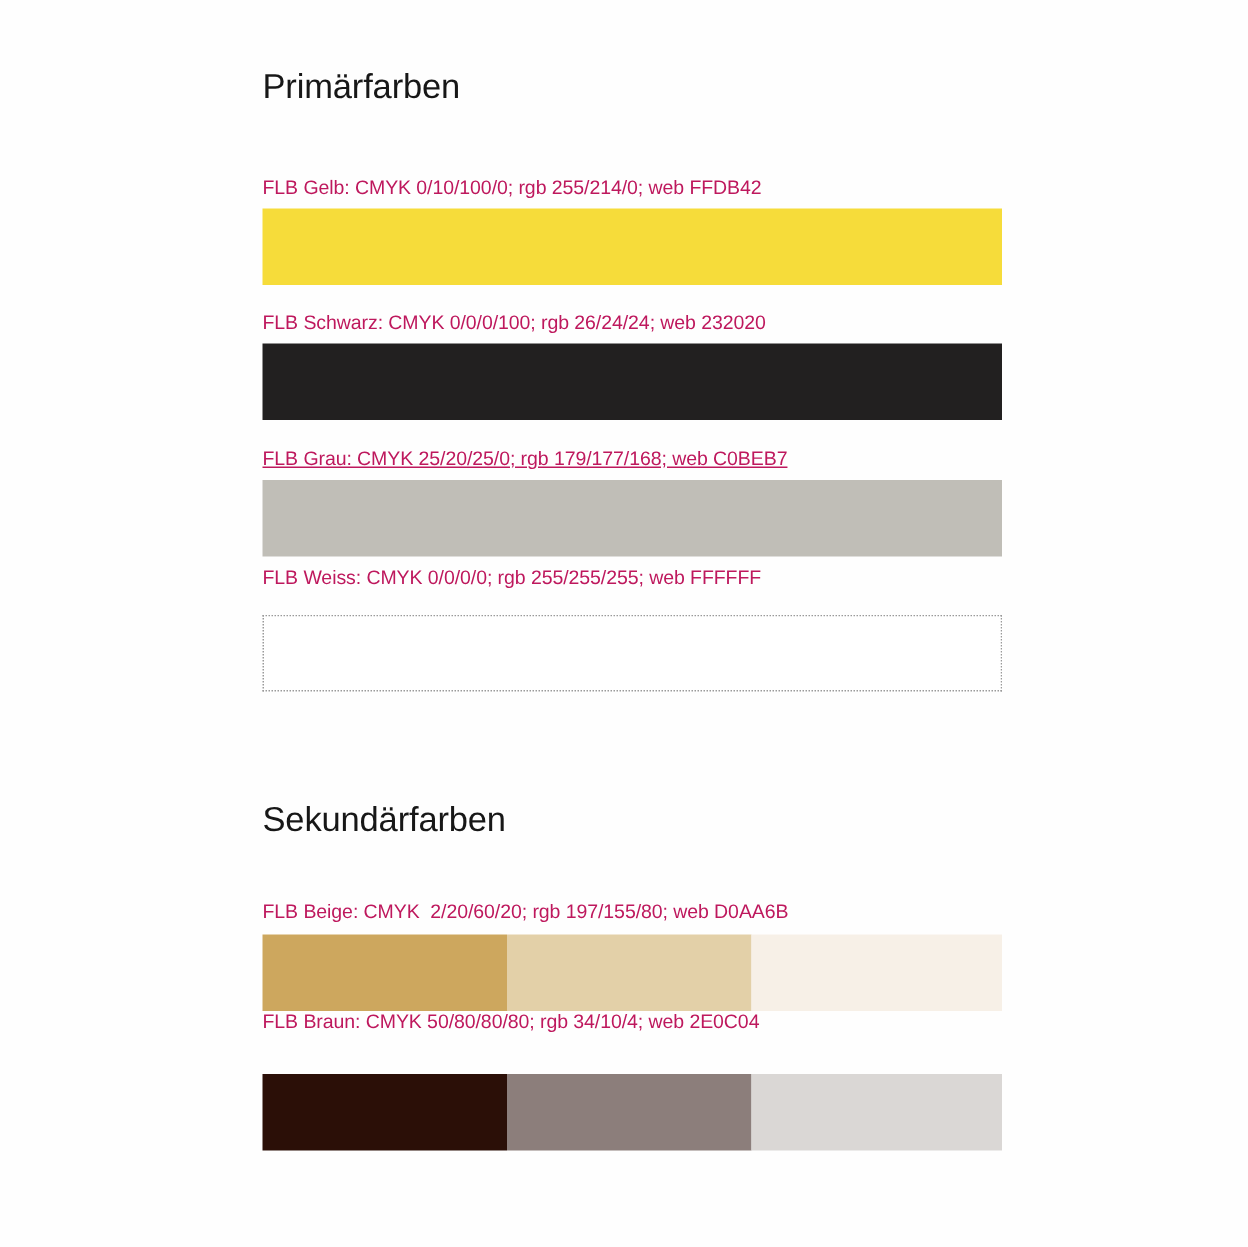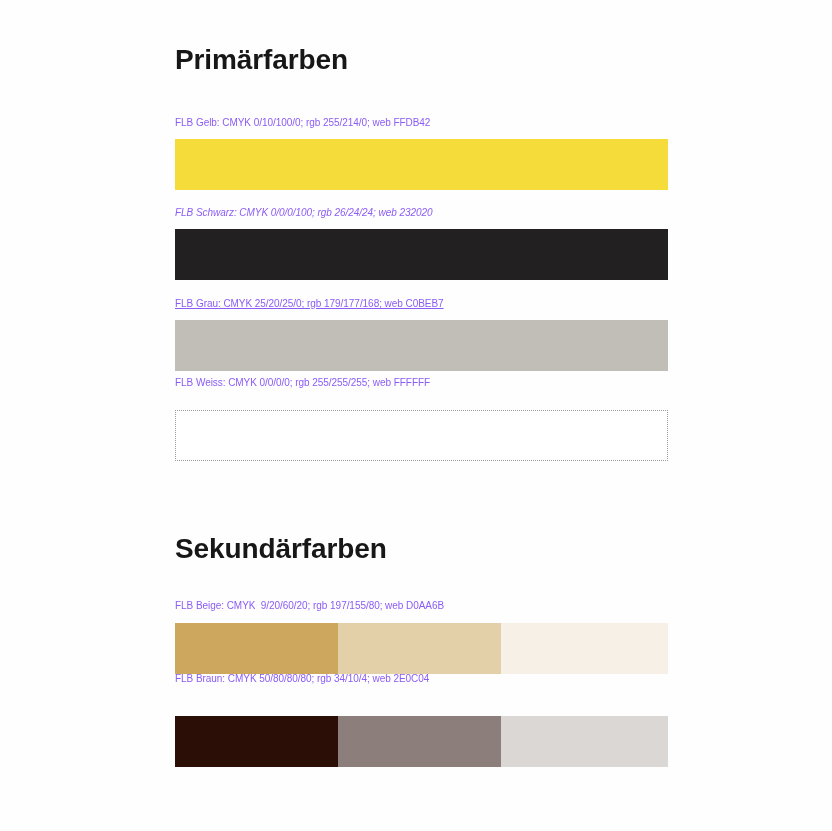--- a/index.html
+++ b/index.html
@@ -23,31 +23,31 @@
   }
 
   .content {
     position: absolute;
     left: 175px;
     top: 0;
     width: 493px;
   }
 
   .section-title {
-    font-size: 28px;
-    font-weight: bold;
+    font-size: 23px;
+    font-weight: normal;
     letter-spacing: -0.1px;
     color: #171717;
     line-height: 1;
   }
 
   .swatch-label {
-    font-size: 10px;
+    font-size: 13px;
     font-weight: normal;
-    color: #8b5cf6;
+    color: #be185d;
     line-height: 1;
     white-space: pre;
     letter-spacing: -0.05px;
   }
 
   .swatch-bar {
     width: 493px;
     height: 51px;
     display: flex;
     flex-direction: row;
@@ -70,34 +70,34 @@
 </head>
 <body style="background: rgb(254, 254, 254);">
 
 <div id="page" style="background: rgb(254, 254, 254);">
   <div class="content" id="content-root">
       <div class="section-title block" style="top: 46px;">Primärfarben</div>
       <div class="swatch-label block" style="top: 118px;">FLB Gelb: CMYK 0/10/100/0; rgb 255/214/0; web FFDB42</div>
       <div class="swatch-bar block" style="top: 139px;">
         <div class="seg" style="background: rgb(246, 220, 58); width: 493px;"></div>
       </div>
-      <div class="swatch-label block" style="top: 208px; font-style: italic;">FLB Schwarz: CMYK 0/0/0/100; rgb 26/24/24; web 232020</div>
+      <div class="swatch-label block" style="top: 208px;">FLB Schwarz: CMYK 0/0/0/100; rgb 26/24/24; web 232020</div>
       <div class="swatch-bar block" style="top: 229px;">
         <div class="seg" style="background: rgb(34, 32, 32); width: 493px;"></div>
       </div>
       <div class="swatch-label block" style="top: 299px; text-decoration: underline;">FLB Grau: CMYK 25/20/25/0; rgb 179/177/168; web C0BEB7</div>
       <div class="swatch-bar block" style="top: 320px;">
         <div class="seg" style="background: rgb(192, 190, 183); width: 493px;"></div>
       </div>
       <div class="swatch-label block" style="top: 378px;">FLB Weiss: CMYK 0/0/0/0; rgb 255/255/255; web FFFFFF</div>
       <div class="swatch-bar block outlined" style="top: 410px;">
         <div class="seg" style="background: rgb(255, 255, 255); width: 493px;"></div>
       </div>
       <div class="section-title block" style="top: 535px; text-align: right;">Sekundärfarben</div>
-      <div class="swatch-label block" style="top: 601px;">FLB Beige: CMYK  9/20/60/20; rgb 197/155/80; web D0AA6B</div>
+      <div class="swatch-label block" style="top: 601px;">FLB Beige: CMYK  2/20/60/20; rgb 197/155/80; web D0AA6B</div>
       <div class="swatch-bar block" style="top: 623px;">
         <div class="seg" style="background: rgb(205, 167, 94); width: 163px;"></div>
         <div class="seg" style="background: rgb(227, 208, 168); width: 163px;"></div>
         <div class="seg" style="background: rgb(247, 240, 231); width: 167px;"></div>
       </div>
       <div class="swatch-label block" style="top: 674px;">FLB Braun: CMYK 50/80/80/80; rgb 34/10/4; web 2E0C04</div>
       <div class="swatch-bar block" style="top: 716px;">
         <div class="seg" style="background: rgb(43, 15, 7); width: 163px;"></div>
         <div class="seg" style="background: rgb(140, 126, 123); width: 163px;"></div>
         <div class="seg" style="background: rgb(218, 215, 213); width: 167px;"></div>

